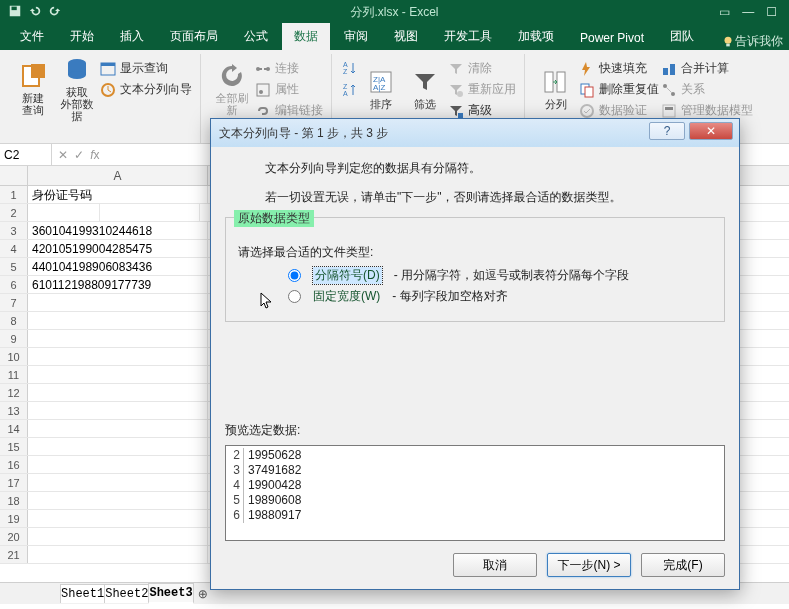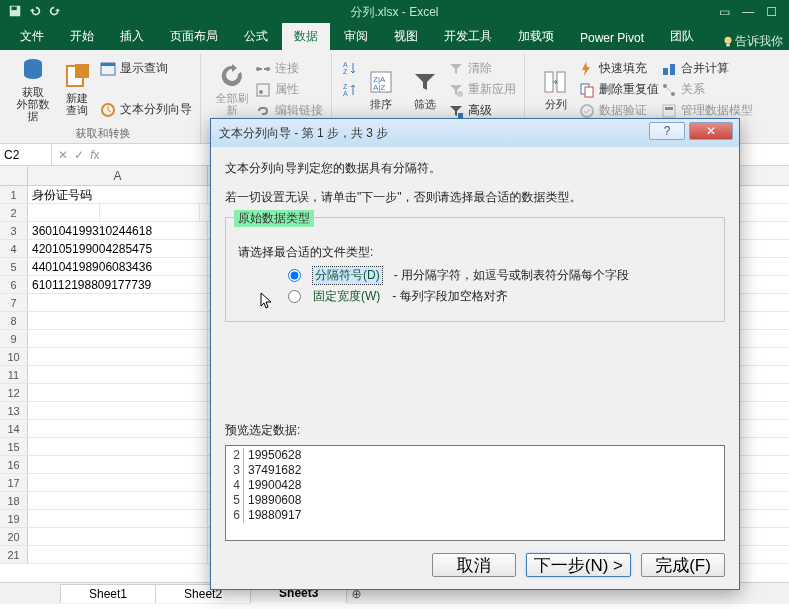--- a/index.html
+++ b/index.html
@@ -46,49 +46,49 @@
 .ch { border-right:1px solid #cfcfcf; text-align:center; font-size:12px; color:#555; line-height:20px;}
 .ch.A { width:180px;} .ch.B{width:72px;} .ch.C{width:100px;} .ch.D{width:72px;} .ch.E{width:72px;} .ch.F{width:72px;} .ch.G{width:72px;}
 .rows { height:100%; }
 .srow { display:flex; height:18px; border-bottom:1px solid #e6e6e6;}
 .rh { width:28px; background:#f3f3f3; border-right:1px solid #cfcfcf; text-align:center; font-size:11px; color:#555; line-height:18px;}
 .cell { border-right:1px solid #e6e6e6; padding:0 4px; font-size:12px; line-height:18px; overflow:hidden; white-space:nowrap;}
 .cell.A{width:180px;} .cell.B{width:72px;} .cell.C{width:100px;} .cell.D{width:72px;} .cell.E{width:72px;} .cell.F{width:72px;} .cell.G{width:72px;}
 
 
 .sheettabs { height:22px; background:#f1f1f1; border-top:1px solid #cfcfcf; display:flex; align-items:center; gap:0; padding-left:60px; font-size:12px;}
-.sheettab { padding:2px 28px; border:1px solid #cfcfcf; border-bottom:none; background:#fff; margin-right:-1px; cursor:pointer;}
+.sheettab { padding:2px 0; border:1px solid #cfcfcf; border-bottom:none; background:#fff; margin-right:-1px; cursor:pointer;font-family:Liberation Mono, monospace;}
 .sheettab.active { background:#f8f8f8; border-bottom:2px solid #fff; font-weight:bold;}
 .addsheet { width:20px; text-align:center; cursor:pointer; color:#555;}
 
 
 .dialog { position:absolute; left:210px; top:118px; width:530px; height:472px; background:#f0f0f0; border:1px solid #3b6ea5; box-shadow:0 4px 18px rgba(0,0,0,.35);}
 .dlg-title { height:28px; background:linear-gradient(#dcebf9,#c4dff5); display:flex; align-items:center; padding:0 8px; font-size:12px; color:#333; position:relative;}
 .dlg-title .winbtns { position:absolute; right:6px; top:3px; display:flex; gap:4px;}
 .dlg-title .winbtns .wbtn { width:36px; height:18px; border:1px solid #8aa7c7; border-radius:2px; display:flex; align-items:center; justify-content:center; font-size:12px; cursor:pointer;}
 .dlg-title .winbtns .help { background:linear-gradient(#f2f7fd,#dce9f7); color:#355d8a;}
 .dlg-title .winbtns .close { background:linear-gradient(#e78b85,#c84940); color:#fff; width:44px;}
 .dlg-body { padding:12px 14px; font-size:12px; color:#222;}
-.dlg-body p { margin-bottom:10px; line-height:1.6;}
+.dlg-body p { margin-bottom:10px; line-height:1.6;margin-left:40px;}
 .fieldset { border:1px solid #c7c7c7; padding:10px 12px 12px 12px; margin-top:6px; position:relative;}
 .fieldset .legend { position:absolute; top:-8px; left:8px; background:#86efac; padding:0 4px; font-size:12px; color:#333;}
 .radio-row { display:flex; align-items:center; gap:8px; margin:4px 0 4px 50px; font-size:12px;}
 .radio-row input {margin-right:4px;}
 .radio-row .opt-label { color:#14532d;}
 .radio-row .opt-label.sel { outline:1px dotted #333; background:#cde7ff; padding:0 2px;}
 .radio-row .desc { margin-left:4px;}
 .cursor-arrow { position:absolute; left:260px; top:292px; pointer-events:none;}
 .cursor-arrow svg{width:14px;height:18px;}
 .preview-label { margin-top:100px; margin-bottom:6px;}
 .preview-box { border:1px solid #7a7a7a; background:#fff; height:96px; overflow:auto; padding:2px 0;}
 .preview-box .prow { display:flex; font-family:Consolas,monospace; font-size:12px; line-height:15px;}
 .preview-box .prow .pnum { width:18px; text-align:right; border-right:1px solid #bbb; padding-right:3px; color:#444;}
 .preview-box .prow .pval { padding-left:4px;}
 .dlg-buttons { position:absolute; bottom:12px; right:14px; display:flex; gap:10px;}
-.dlg-buttons button { min-width:84px; height:24px; font-size:17px; background:linear-gradient(#fdfdfd,#e7e7e7); border:1px solid #8a8a8a; border-radius:2px; cursor:pointer; padding:0 7px;}
+.dlg-buttons button { min-width:84px; height:24px; font-size:12px; background:linear-gradient(#fdfdfd,#e7e7e7); border:1px solid #8a8a8a; border-radius:2px; cursor:pointer; padding:0 7px;}
 .dlg-buttons button:disabled { color:#9a9a9a; background:#f0f0f0;}
 .dlg-buttons button.primary { border:1px solid #3d7fbf; box-shadow:0 0 2px #7ab3e8;}
 
 
 .ic-blue{fill:#3a7bbf;} .ic-gray{fill:#8a8a8a;} .ic-orange{fill:#d98b2e;}
 </style>
 </head>
 <body>
 
 <div class="titlebar">
@@ -132,53 +132,52 @@
       </svg>
     <span>告诉我你</span>
   </div>
 </div>
 
 <div class="ribbon">
   <div class="group">
     <div class="row">
       <div class="bigbtn">
         <svg viewBox="0 0 28 28">
+            <rect x="4" y="4" width="16" height="20" fill="#fff" stroke="#d98b2e" stroke-width="2"></rect>
+            <rect x="12" y="2" width="14" height="14" class="ic-orange"></rect>
+          </svg>
+        <span style="white-space:pre-line">新建
+查询</span>
+      </div>
+      <div class="bigbtn">
+        <svg viewBox="0 0 28 28">
             <ellipse cx="14" cy="7" rx="9" ry="4" class="ic-blue"></ellipse>
             <rect x="5" y="7" width="18" height="12" class="ic-blue"></rect>
             <ellipse cx="14" cy="19" rx="9" ry="4" class="ic-blue"></ellipse>
           </svg>
         <span style="white-space:pre-line">获取
 外部数据</span>
       </div>
-      <div class="bigbtn">
-        <svg viewBox="0 0 28 28">
-            <rect x="4" y="4" width="16" height="20" fill="#fff" stroke="#d98b2e" stroke-width="2"></rect>
-            <rect x="12" y="2" width="14" height="14" class="ic-orange"></rect>
-          </svg>
-        <span style="white-space:pre-line">新建
-查询</span>
-      </div>
-      <div class="col" style="justify-content:flex-start;padding-top:4px;gap:20px;">
+      <div class="col" style="justify-content:flex-start;padding-top:4px;">
         <div class="smallline">
             <svg viewBox="0 0 16 16">
               <rect x="1" y="2" width="14" height="12" fill="none" stroke="#3a7bbf"></rect>
               <rect x="1" y="2" width="14" height="3" class="ic-blue"></rect>
             </svg>
             <span>显示查询</span>
           </div>
         <div class="smallline">
             <svg viewBox="0 0 16 16">
               <circle cx="8" cy="8" r="6" fill="none" stroke="#d98b2e" stroke-width="2"></circle>
               <path d="M8 4v4l3 2" stroke="#d98b2e" fill="none"></path>
             </svg>
             <span>文本分列向导</span>
           </div>
       </div>
     </div>
-    <div class="group-label">获取和转换</div>
   </div>
 
   <div class="group">
     <div class="row">
       <div class="bigbtn disabled">
         <svg viewBox="0 0 28 28">
             <path d="M14 4a10 10 0 1 0 9 6l-3 2a6 6 0 1 1-6-5v3l5-4-5-4z" class="ic-gray"></path>
           </svg>
         <span>全部刷新</span>
       </div>

